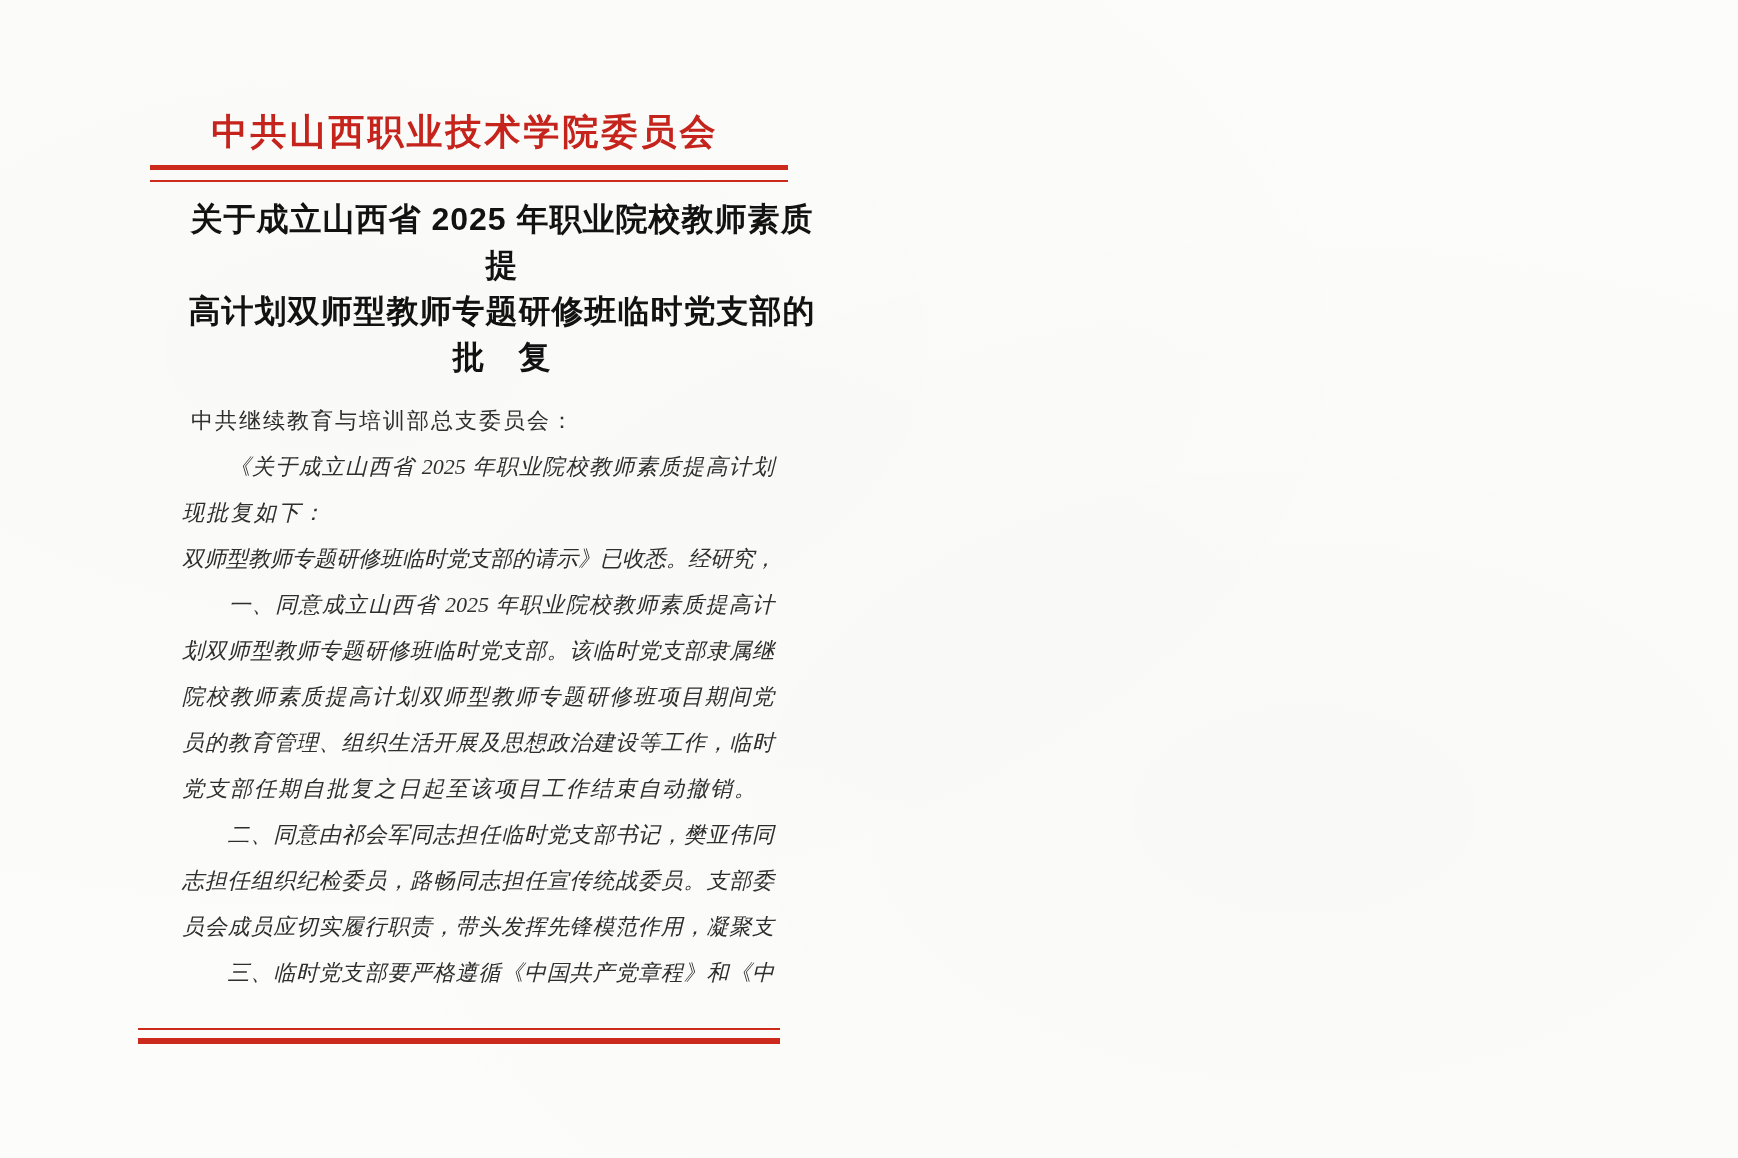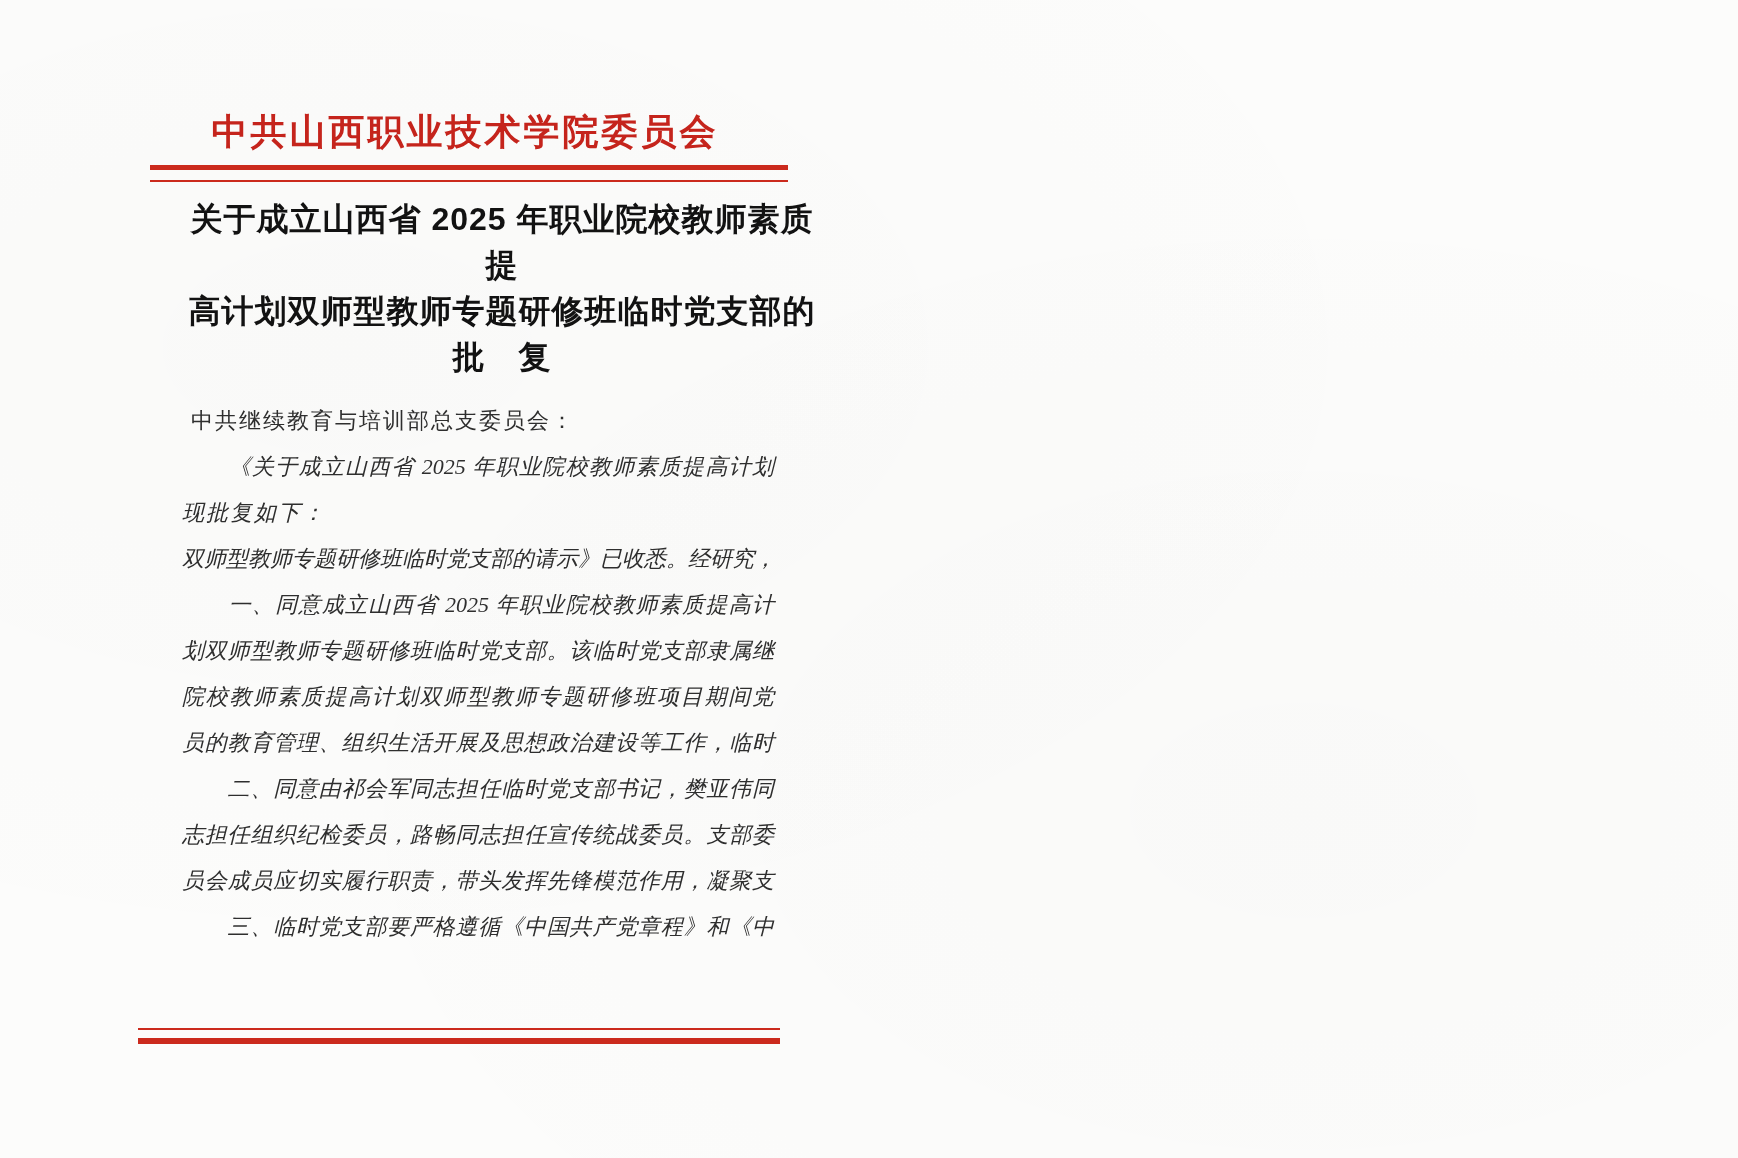--- a/index.html
+++ b/index.html
@@ -89,20 +89,21 @@
     <div class="body-block" id="p1-salutation">中共继续教育与培训部总支委员会：</div>
 
     <div class="body-block" id="p1-body">
         <div class="line">　　《关于成立山西省 2025 年职业院校教师素质提高计划</div>
         <div class="line end">现批复如下：</div>
         <div class="line">双师型教师专题研修班临时党支部的请示》已收悉。经研究，</div>
         <div class="line">　　一、同意成立山西省 2025 年职业院校教师素质提高计</div>
         <div class="line">划双师型教师专题研修班临时党支部。该临时党支部隶属继</div>
         <div class="line">院校教师素质提高计划双师型教师专题研修班项目期间党</div>
         <div class="line">员的教育管理、组织生活开展及思想政治建设等工作，临时</div>
+        <div class="line end">党支部任期自批复之日起至该项目工作结束自动撤销。</div>
         <div class="line">　　二、同意由祁会军同志担任临时党支部书记，樊亚伟同</div>
         <div class="line">志担任组织纪检委员，路畅同志担任宣传统战委员。支部委</div>
         <div class="line">员会成员应切实履行职责，带头发挥先锋模范作用，凝聚支</div>
         <div class="line">　　三、临时党支部要严格遵循《中国共产党章程》和《中</div>
       </div>
 
     <div class="red-rule-bottom"></div>
   </div>
 
   <div class="page" id="page2">

